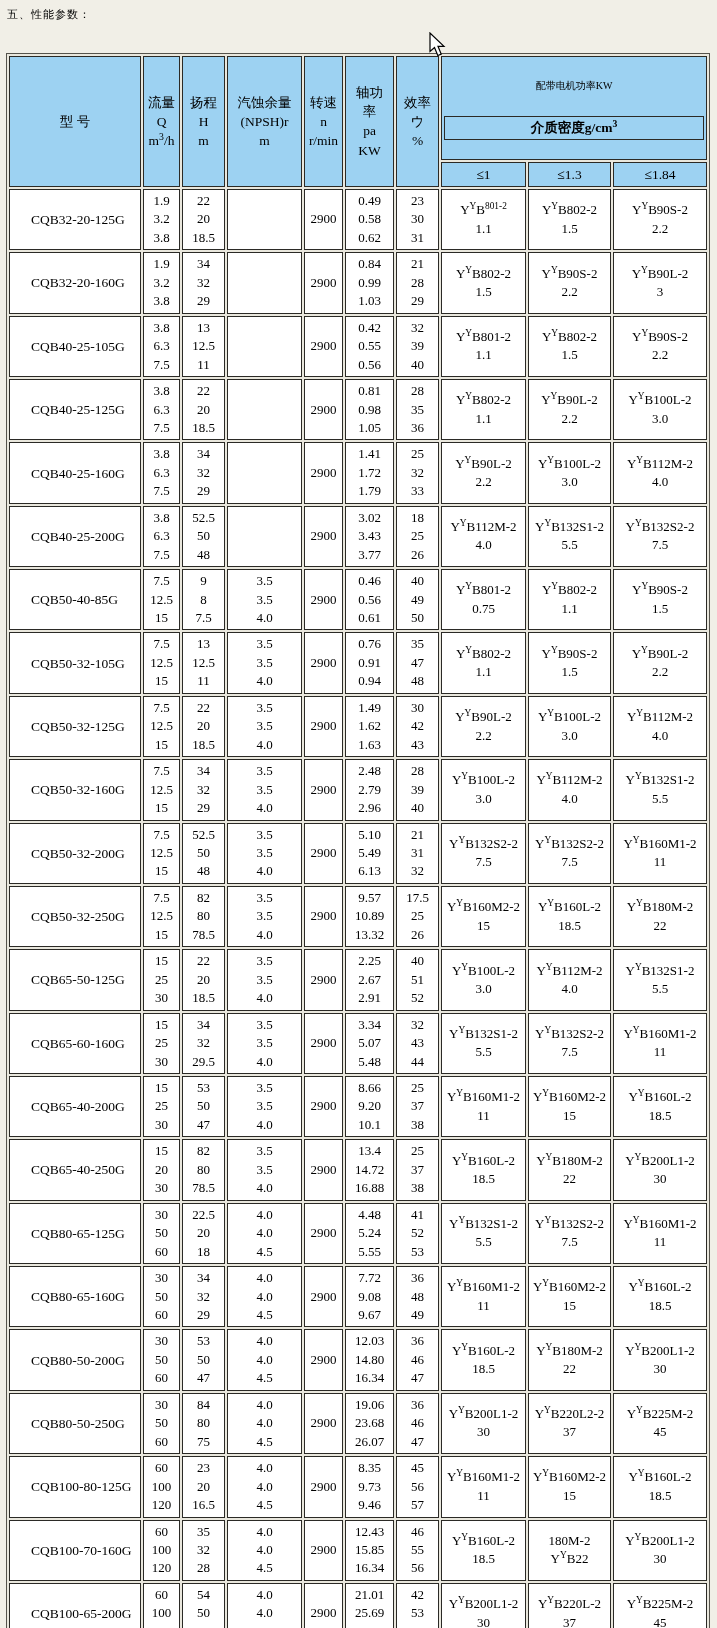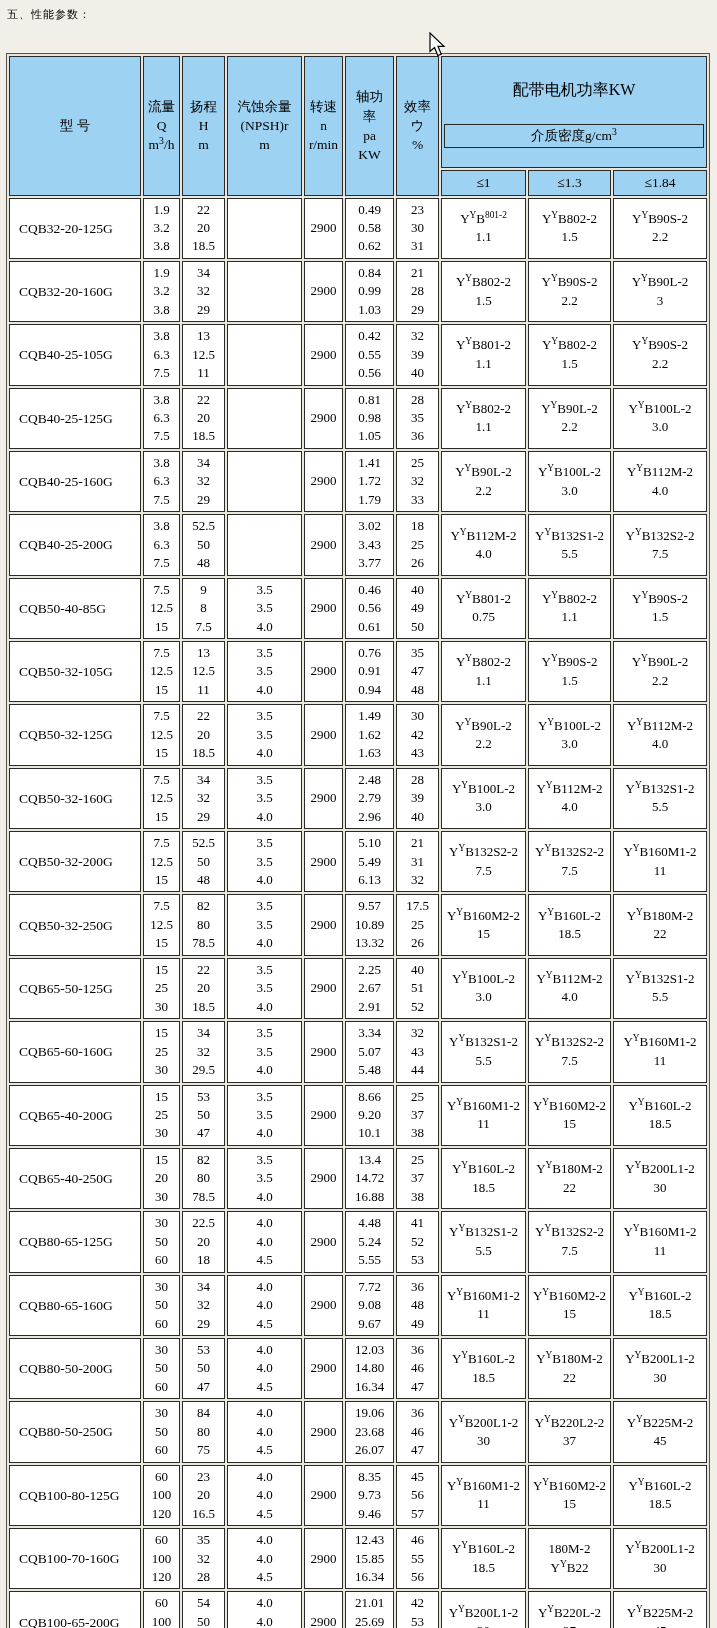--- a/index.html
+++ b/index.html
@@ -39,37 +39,38 @@
   thead th{
     background:#9dd2f2;
     font-weight:normal;
     font-size:13.5px;
   }
   thead tr.hrow-a{height:54px;}
   thead tr.hrow-b{height:25px;}
   tbody tr{height:61px;}
   td.model{
     text-align:left;
-    padding-left:9px;
+    padding-left:21px;
     font-size:13.5px;
     white-space:nowrap;
     margin-left:6px;
   }
   td.motor{font-size:13px;}
   sup{font-size:0.72em;line-height:0;}
   th.motor-head{padding:0;vertical-align:top;}
   .motor-head .mh-top{
     padding:3px 16px 2px;
-    font-size:16px;
+    font-size:10px;
   }
   .density-box{
     border:1px solid #2b2a26;
     margin:1px 2px 0;
     padding:1px 0 2px;
     font-size:13.5px;
+    font-weight:bold;
   }
   .cursor{
     position:absolute;
     left:429px;top:32px;
     width:17px;height:26px;
     pointer-events:none;
   }
 </style>
 </head>
 <body>

